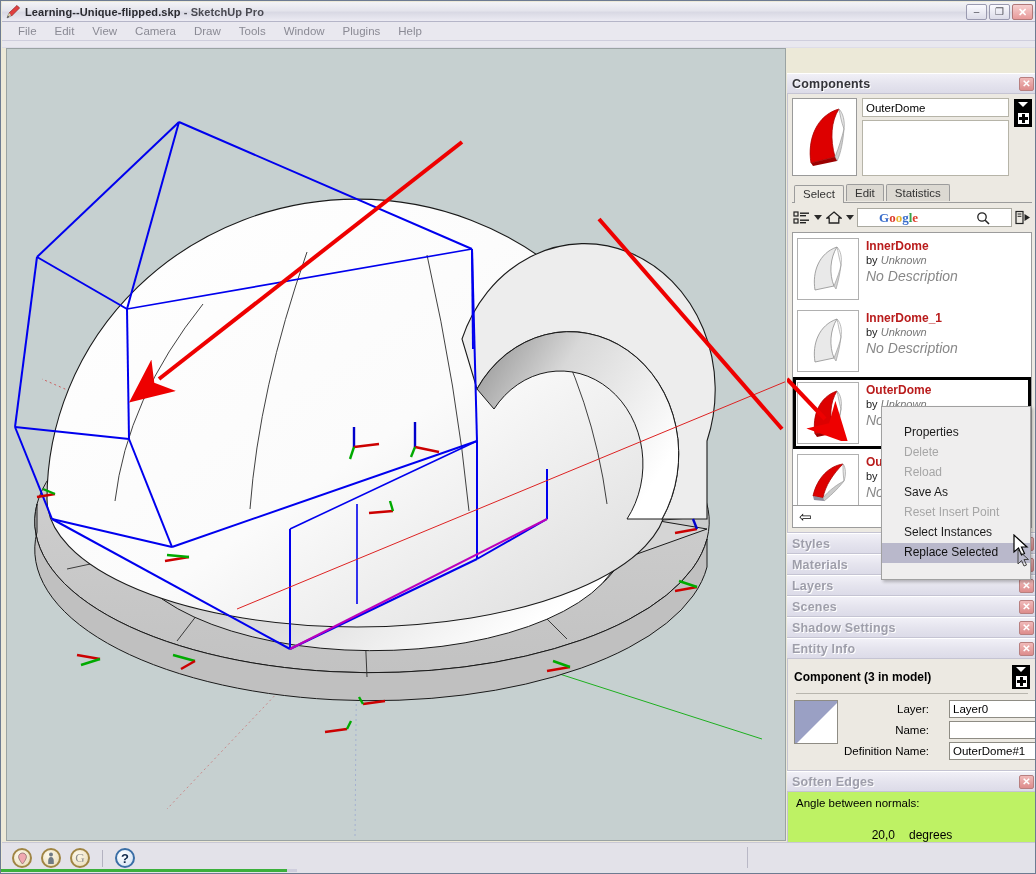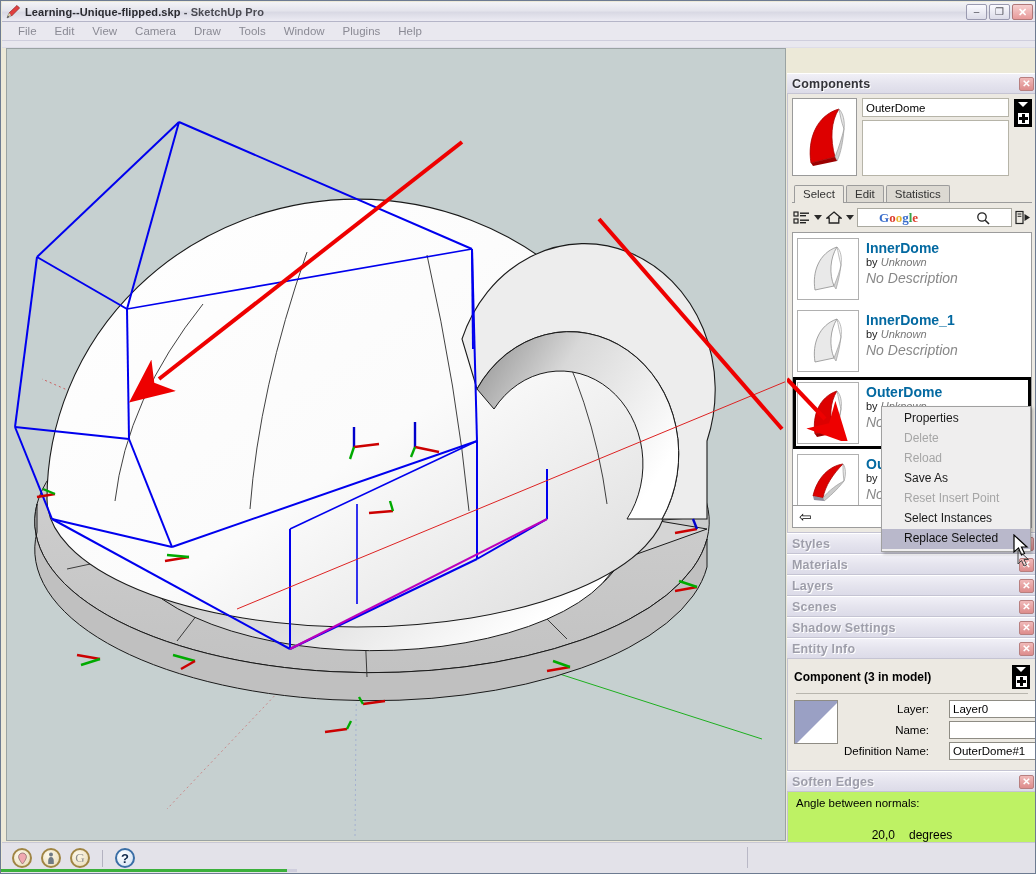--- a/index.html
+++ b/index.html
@@ -194,21 +194,21 @@
     width: 11px; height: 11px; background: #fff; position: relative;
   }
   .stack-plus:before, .stack-plus:after {
     content: ""; position: absolute; background: #000;
   }
   .stack-plus:before { left: 4px; top: 1px; width: 3px; height: 9px; }
   .stack-plus:after  { top: 4px; left: 1px; height: 3px; width: 9px; }
 
   
   #comp-tabs {
-    display: flex; align-items: flex-end; margin-top: 7px; height: 20px;
+    display: flex; align-items: center; margin-top: 7px; height: 20px;
     border-bottom: 1px solid #9c9c9c; padding-left: 2px;
   }
   .comp-tab {
     font-size: 11.5px; padding: 2px 8px 2px 8px;
     border: 1px solid #9c9c9c; border-bottom: none;
     background: #dcd9d2; color: #333; margin-right: 2px;
     border-radius: 2px 2px 0 0; cursor: pointer;
   }
   .comp-tab.sel {
     background: #ece9e2; position: relative; top: 1px;
@@ -245,40 +245,40 @@
   }
   .comp-row.selected {
     border: 3px solid #000000; padding: 2px 1px;
   }
   .comp-thumb {
     width: 62px; height: 62px; background: #ffffff;
     border: 1px solid #b0b0b0; flex: none;
     display: flex; align-items: center; justify-content: center;
   }
   .comp-meta { margin-left: 7px; padding-top: 2px; overflow: hidden; }
-  .comp-name { font-size: 14px; font-weight: bold; color: #0369a1; line-height: 1.15; }
+  .comp-name { font-size: 12px; font-weight: bold; color: #b91c1c; line-height: 1.15; }
   .comp-by { font-size: 11px; color: #222; line-height: 1.25; }
   .comp-by i { color: #777; font-style: italic; }
   .comp-desc { font-size: 14px; color: #888; font-style: italic; line-height: 1.25; }
 
   #comp-list-footer {
     position: absolute; left: 0; bottom: 0; width: 100%; height: 22px;
     border-top: 1px solid #9c9c9c; background: #ffffff;
     display: flex; align-items: center; padding-left: 6px;
   }
   .back-arrow { font-size: 15px; color: #000; line-height: 1; }
 
   
   #ctx-menu {
     position: absolute; left: 880px; top: 405px;
     width: 150px;
     background: #efeeee;
     border: 1px solid #a0a0a0;
     box-shadow: 2px 2px 3px rgba(0,0,0,0.25);
-    padding: 2px 0;
+    padding: 16px 0;
     z-index: 40;
   }
   .ctx-item {
     font-size: 12px; color: #1a1a1a;
     padding: 2px 6px 3px 22px; line-height: 15px; white-space: nowrap;
     cursor: pointer;
   }
   .ctx-item.disabled { color: #a6a6a6; }
   .ctx-item.hl { background: #b9b8cb; color: #101010; }
 

